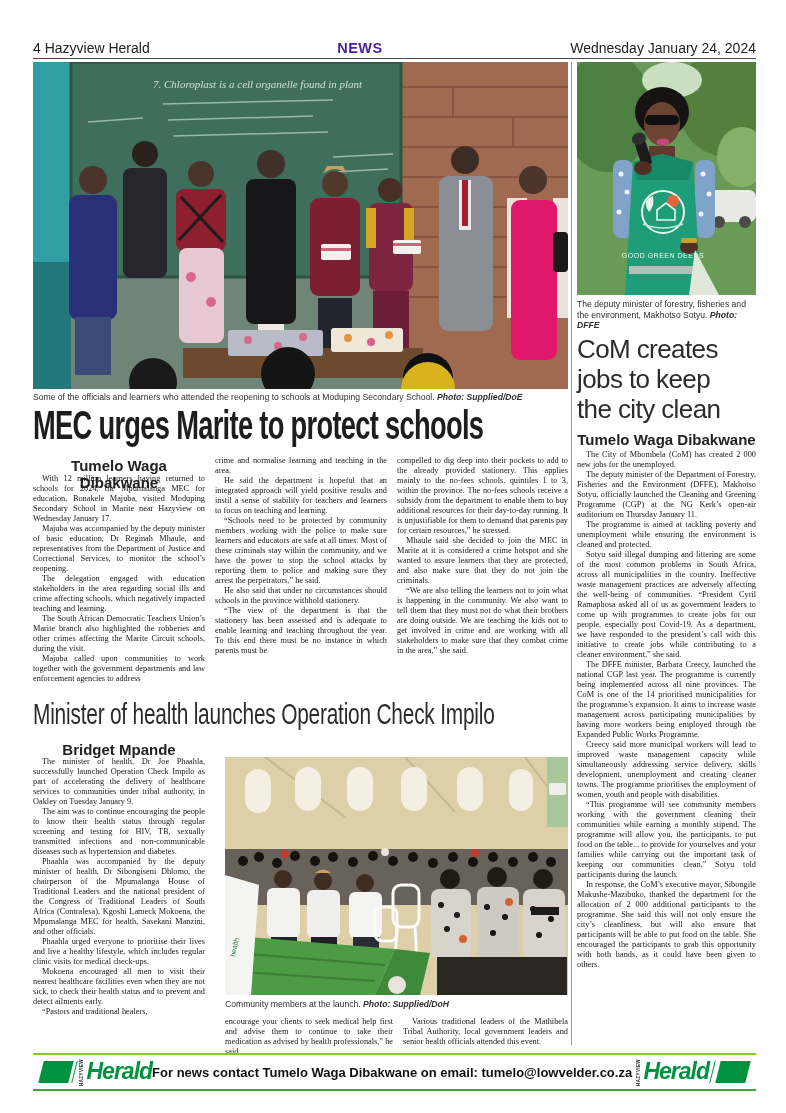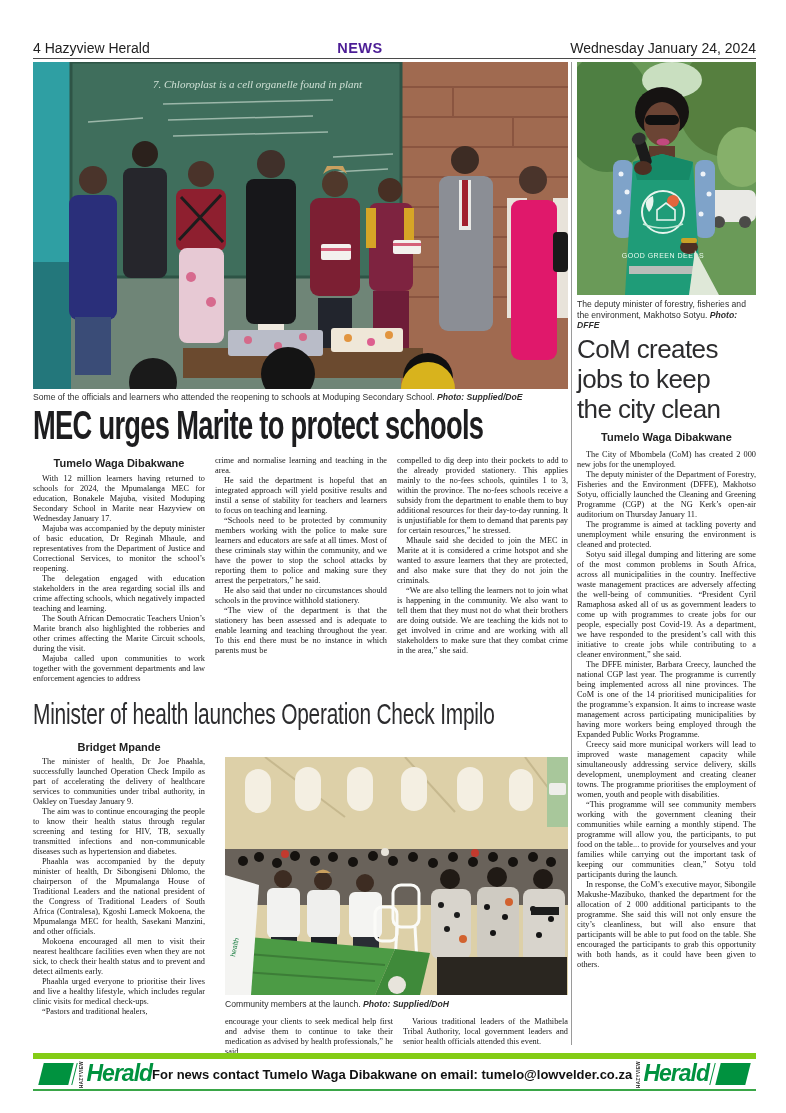--- a/index.html
+++ b/index.html
@@ -26,33 +26,33 @@
   
   .headline-main { position:absolute; left:33px; top:404px; width:535px; height:46px; overflow:visible; }
   .headline-main span { display:inline-block; white-space:nowrap; font-size:39px; font-weight:bold;
     letter-spacing:-1px; color:#1d1d1f; transform:scale(.70,1.05); transform-origin:0 60%; }
   .headline-2 { position:absolute; left:33px; top:698px; width:535px; height:34px; }
   .headline-2 span { display:inline-block; white-space:nowrap; font-size:29px; font-weight:normal;
     letter-spacing:-.3px; color:#2c2c2e; transform:scale(.72,1.0); transform-origin:0 50%; }
   .headline-3 { position:absolute; left:577px; top:334px; width:179px; font-size:26px; line-height:30px;
     font-weight:normal; letter-spacing:-.6px; color:#2c2c2e; }
 
-  .byline { position:absolute; font-size:11px; font-weight:bold; color:#222; text-align:center; }
+  .byline { position:absolute; font-size:15px; font-weight:bold; color:#222; text-align:center; }
 
   
   .body-col { position:absolute; font-family:"Liberation Serif", serif;
     font-size:8.3px; line-height:10px; color:#161616; text-align:justify; overflow:hidden; }
   .body-col p { text-indent:9px; }
   .body-col.cont p:first-child { text-indent:0; }
 
   .v-rule { position:absolute; left:571px; top:62px; width:1px; height:983px; background:#9a9a9a; }
 
   
   .footer-bar { position:absolute; left:33px; top:1053px; width:723px; height:38px;
-    border-top:6px solid #84cc16; border-bottom:2px solid #3aa648;
+    border-top:2px solid #84cc16; border-bottom:2px solid #3aa648;
     display:flex; align-items:center; justify-content:space-between; padding:0 8px; background:#fff; }
   .footer-contact { flex:1; text-align:left; font-size:13px; font-weight:bold; color:#111; }
   .herald-logo { display:flex; align-items:center; gap:2px; }
   .herald-par { width:30px; height:22px; background:#00923f; transform:skewX(-14deg); }
   .herald-sub { font-size:4.5px; font-weight:bold; color:#222; letter-spacing:.4px;
     writing-mode:vertical-rl; transform:rotate(180deg); line-height:1; }
   .herald-word { font-size:23px; font-weight:bold; font-style:italic; color:#00923f; letter-spacing:-1px; line-height:1; }
   .herald-slash { width:3px; height:22px; background:#fff; transform:skewX(-14deg); margin:0 1px; border-left:1px solid #00923f; }
 </style>
 </head>
@@ -179,22 +179,22 @@
       <p>Mhaule said she decided to join the MEC in Marite at it is considered a crime hotspot and she wanted to assure learners that they are protected, and also make sure that they do not join the criminals.</p>
       <p>“We are also telling the learners not to join what is happening in the community. We also want to tell them that they must not do what their brothers are doing outside. We are teaching the kids not to get involved in crime and are working with all stakeholders to make sure that they combat crime in the area,” she said.</p>
     </div>
 
   <h2 class="headline-2"><span>Minister of health launches Operation Check Impilo</span></h2>
   <div class="byline" style="left:33px; top:741px; width:172px;">Bridget Mpande</div>
   <div class="body-col" style="left:33px; top:757px; width:172px; height:290px;">
       <p>The minister of health, Dr Joe Phaahla, successfully launched Operation Check Impilo as part of accelerating the delivery of healthcare services to communities under tribal authority, in Oakley on Tuesday January 9.</p>
       <p>The aim was to continue encouraging the people to know their health status through regular screening and testing for HIV, TB, sexually transmitted infections and non-communicable diseases such as hypertension and diabetes.</p>
       <p>Phaahla was accompanied by the deputy minister of health, Dr Sibongiseni Dhlomo, the chairperson of the Mpumalanga House of Traditional Leaders and the national president of the Congress of Traditional Leaders of South Africa (Contralesa), Kgoshi Lameck Mokoena, the Mpumalanga MEC for health, Sasekani Manzini, and other officials.</p>
+      <p>Phaahla urged everyone to prioritise their lives and live a healthy lifestyle, which includes regular clinic visits for medical check-ups.</p>
       <p>Mokoena encouraged all men to visit their nearest healthcare facilities even when they are not sick, to check their health status and to prevent and detect ailments early.</p>
-      <p>Phaahla urged everyone to prioritise their lives and live a healthy lifestyle, which includes regular clinic visits for medical check-ups.</p>
       <p>“Pastors and traditional healers,</p>
     </div>
 
   <div class="photo" style="left:225px; top:757px; width:343px; height:238px;">
     <svg viewBox="0 0 343 238" preserveAspectRatio="none">
       <rect x="0" y="0" width="343" height="238" fill="#ddd0a8"></rect>
       <g stroke="#c6b88e" stroke-width="2">
         <line x1="40" y1="0" x2="120" y2="60"></line>
           <line x1="180" y1="0" x2="230" y2="55"></line>
           <line x1="300" y1="0" x2="330" y2="40"></line>

